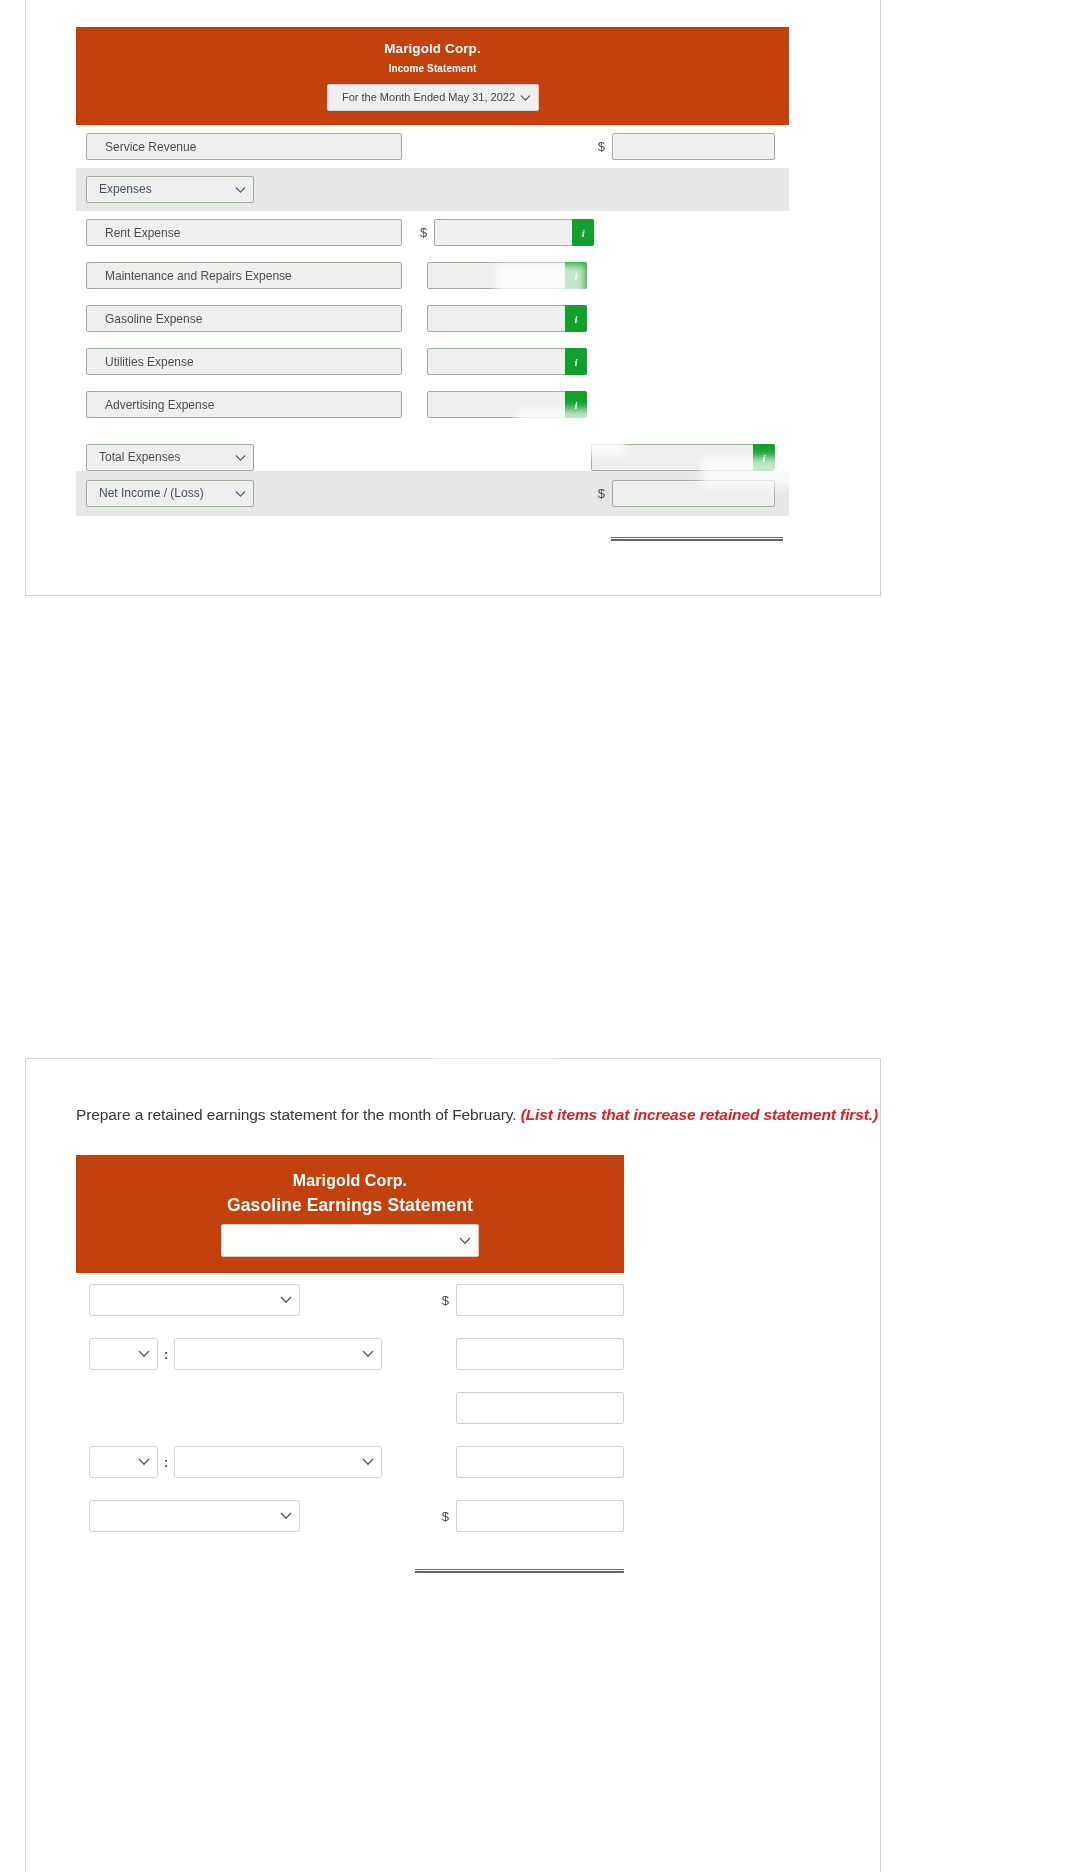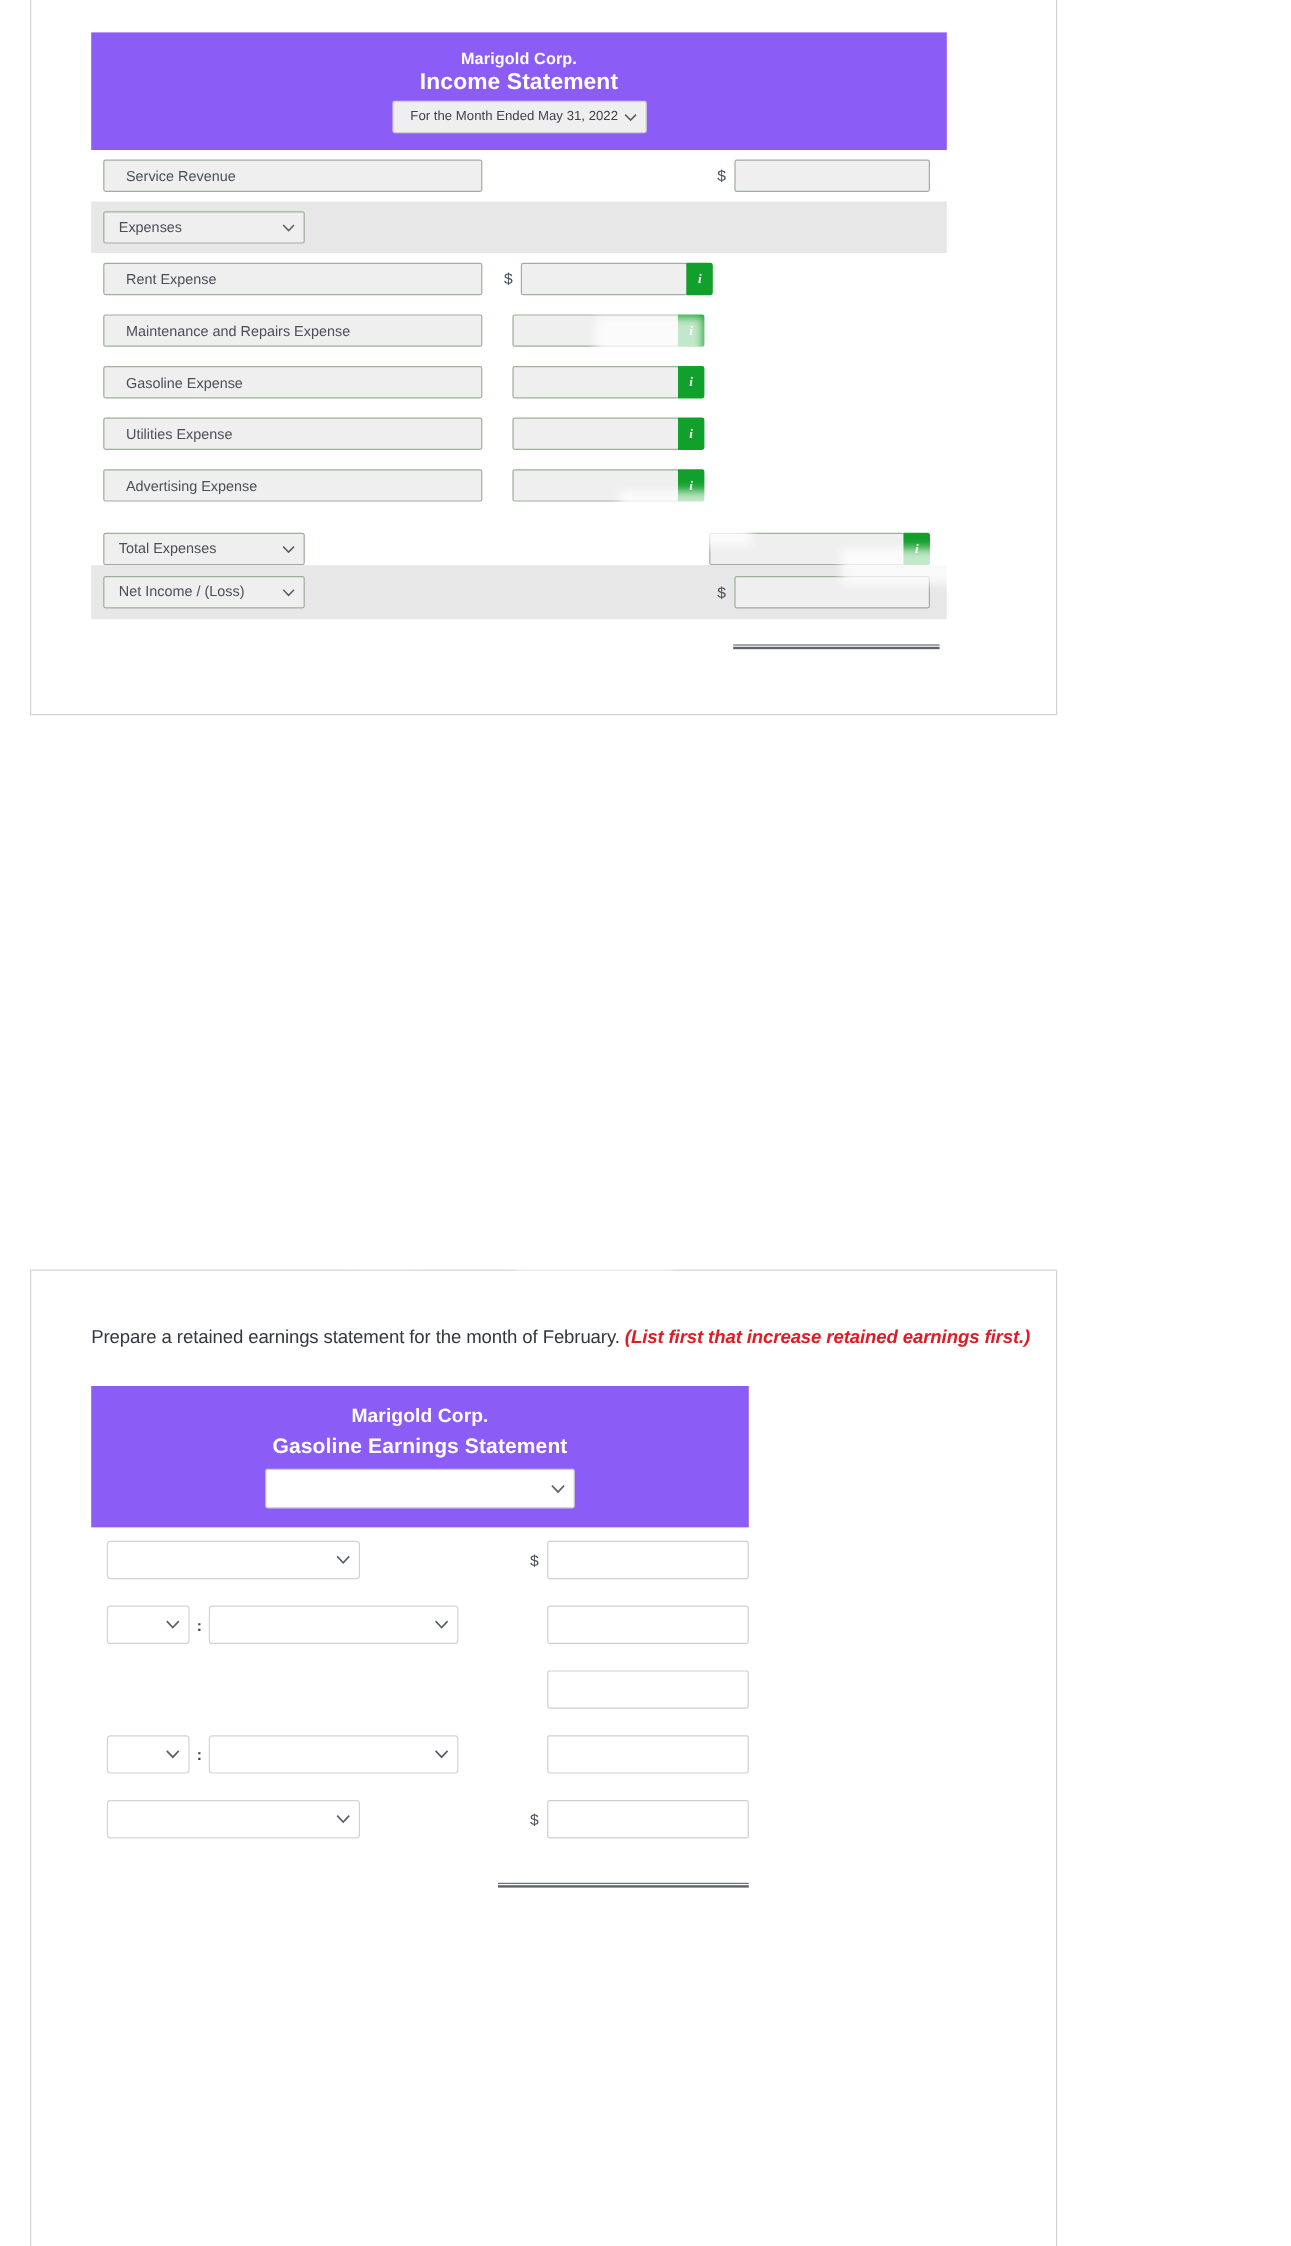--- a/index.html
+++ b/index.html
@@ -46,34 +46,34 @@
     width: 713px;
   }
   #retained-statement {
     left: 50px;
     top: 96px;
     width: 548px;
   }
 
   
   .stmt-header {
-    background: #8b5cf6;
+    background: #c2410c;
     color: #ffffff;
     text-align: center;
     padding: 12px 0 14px 0;
     box-sizing: border-box;
   }
   .stmt-company {
     font-size: 13.5px;
     font-weight: bold;
     line-height: 19px;
     letter-spacing: .1px;
   }
   .stmt-title {
-    font-size: 19px;
+    font-size: 10px;
     font-weight: bold;
     line-height: 21px;
     letter-spacing: .1px;
   }
   .stmt-title.big {
     font-size: 17.5px;
     line-height: 25px;
   }
   .stmt-company.big {
     font-size: 16px;
@@ -389,21 +389,21 @@
   </div>
 
   <div class="smudge" style="left:470px; top:275px; width:90px; height:34px;"></div>
   <div class="smudge" style="left:490px; top:420px; width:110px; height:46px;"></div>
   <div class="smudge" style="left:675px; top:468px; width:110px; height:30px;"></div>
 </div>
 
 <div class="panel" id="retained-panel">
 
   <div id="instruction">
-    <span>Prepare a retained earnings statement for the month of February. </span><span class="hint">(List first that increase retained earnings first.)</span>
+    <span>Prepare a retained earnings statement for the month of February. </span><span class="hint">(List items that increase retained statement first.)</span>
   </div>
 
   <div class="statement" id="retained-statement">
 
     <div class="stmt-header" style="padding:14px 0 16px 0;">
       <div class="stmt-company big">Marigold Corp.</div>
       <div class="stmt-title big">Gasoline Earnings Statement</div>
       <div class="header-select-wrap" style="margin-top:6px;">
         <span class="sel-wrap">
           <select class="hdr-select-big">

